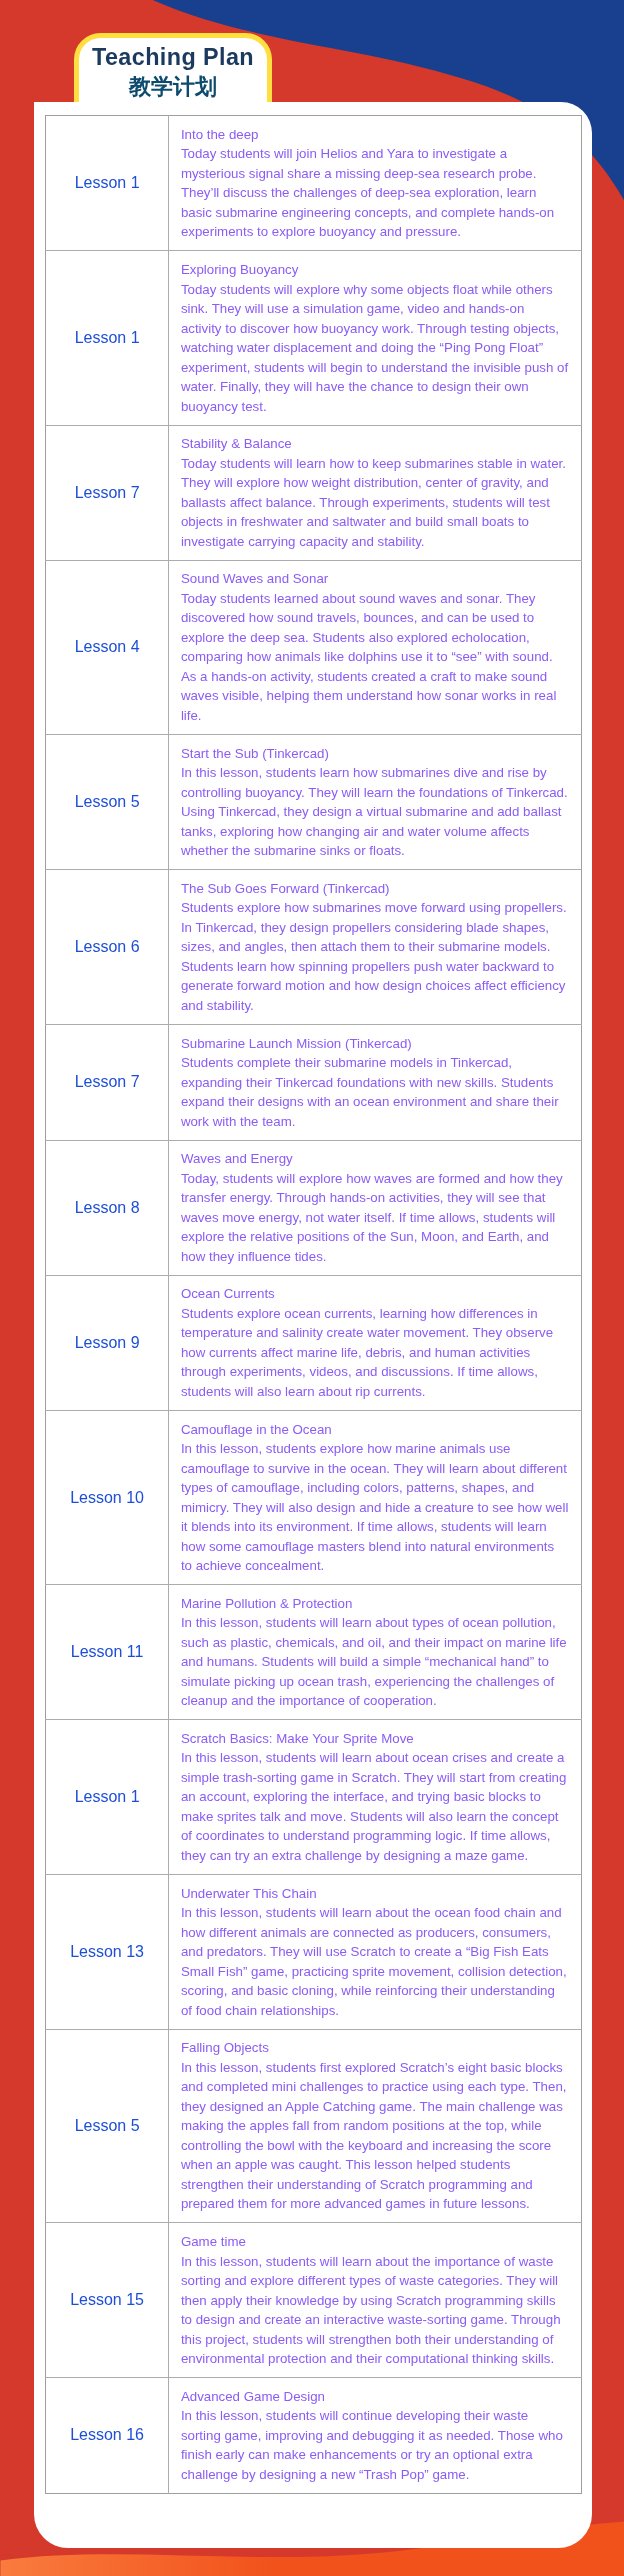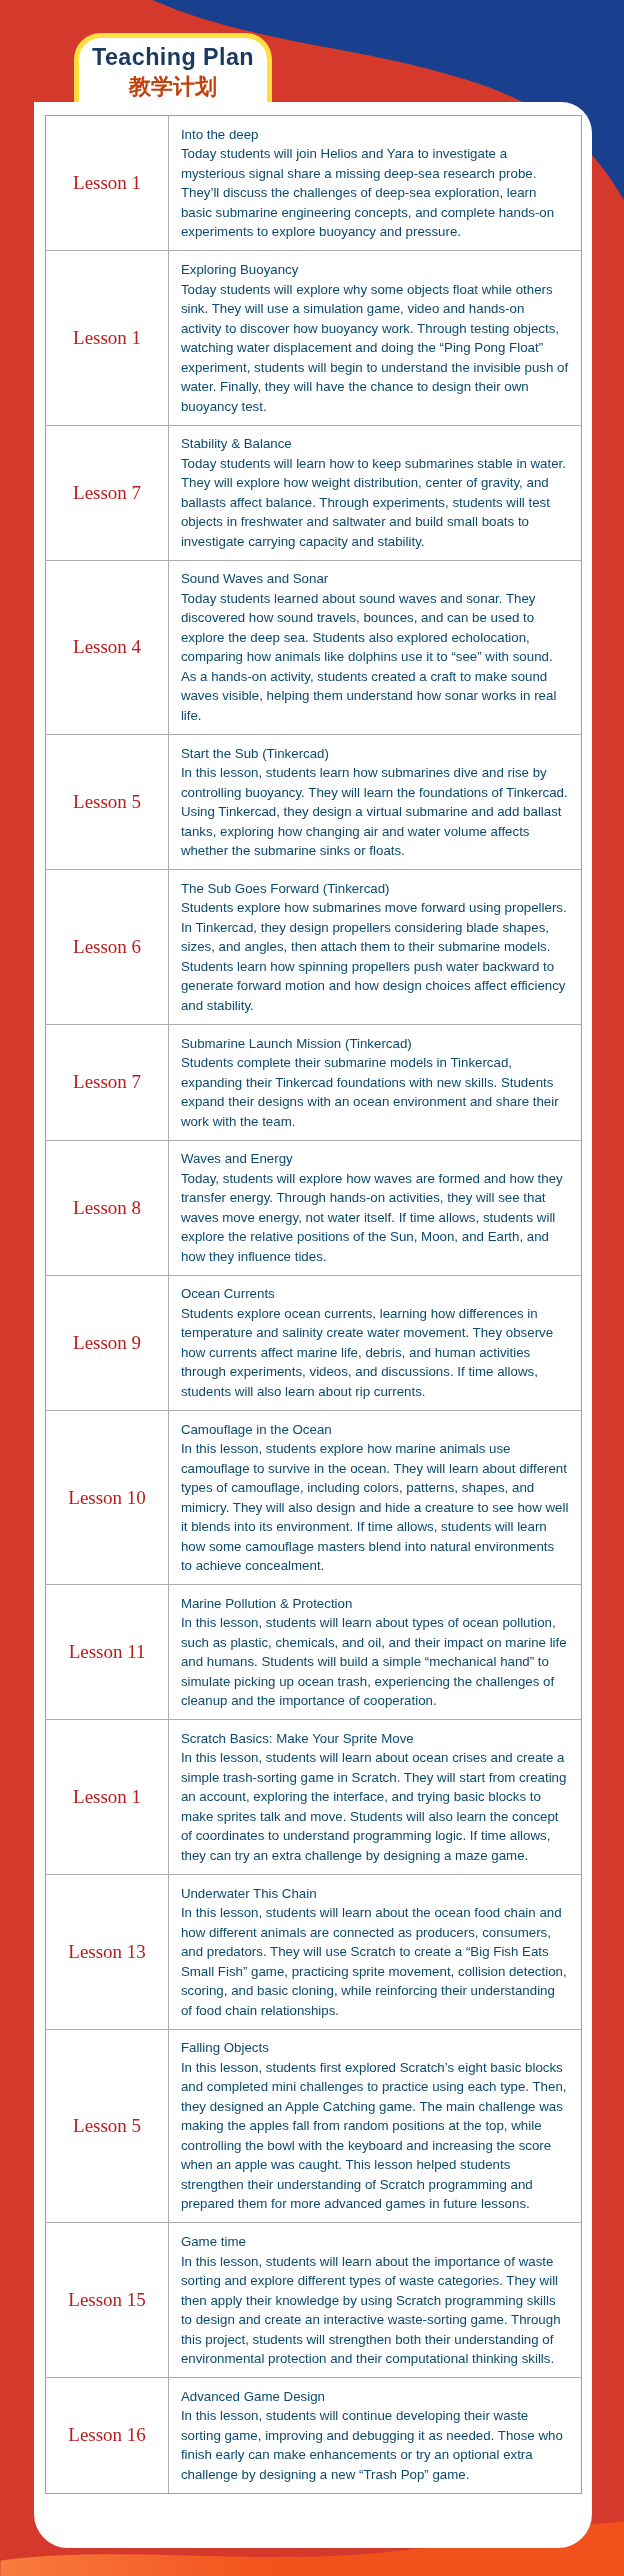--- a/index.html
+++ b/index.html
@@ -8,42 +8,42 @@
   .deco{position:absolute;left:0;pointer-events:none;}
   .deco-top{top:0;z-index:0;}
   .deco-bottom{bottom:0;z-index:1;}
   .title-tab{
     position:absolute;left:34px;top:33px;width:198px;height:77px;
     box-sizing:border-box;background:#ffffff;border:5.5px solid #FFDF3F;
     border-radius:26.6px 26.6px 7.8px 7.8px;z-index:2;
     display:flex;flex-direction:column;justify-content:center;align-items:center;margin-left:40px;
   }
   .title-en{font-size:23.4px;font-weight:bold;color:#1B3A5F;line-height:31px;letter-spacing:0.4px;}
-  .title-zh{font-size:22px;font-weight:bold;color:#c2410c;line-height:28px;}
+  .title-zh{font-size:22px;font-weight:bold;color:#0c4a6e;line-height:28px;}
   .main-card{
     position:absolute;left:34px;top:102px;width:558px;min-height:2446px;
     box-sizing:border-box;background:#ffffff;border-radius:0 31px 34px 34px;
     z-index:3;padding:13.3px 10.2px 19px 11px;
   }
   table.lesson-table{
     width:537px;border-collapse:collapse;table-layout:fixed;
     border:1.6px solid #9E9E9E;
   }
   table.lesson-table tr{border-top:1.6px solid #ACACAC;}
   table.lesson-table tr:first-child{border-top:none;}
   td.lesson-cell{
     width:116px;border-right:0.8px solid #ACACAC;
     text-align:center;vertical-align:middle;
-    font-size:19px;color:#b91c1c;padding:3.1px;font-family:Liberation Serif, serif;
+    font-size:16px;color:#1d4ed8;padding:3.1px;
   }
   td.desc-cell{
     vertical-align:middle;padding:8.6px 12.5px 8.6px 11.7px;
   }
   .lesson-title,.lesson-desc{
-    font-size:13.3px;line-height:19.5px;color:#0c4a6e;
+    font-size:13.3px;line-height:19.5px;color:#8b5cf6;
   }
 </style>
 </head>
 <body>
 
 <div class="page">
 
   <svg class="deco deco-top" width="625" height="234" viewBox="0 0 800 300" aria-hidden="true">
     <path d="M195,0 C320,55 455,58 590,100 C685,128 752,172 800,258 L800,0 Z" fill="#193F8F"></path>
   </svg>

